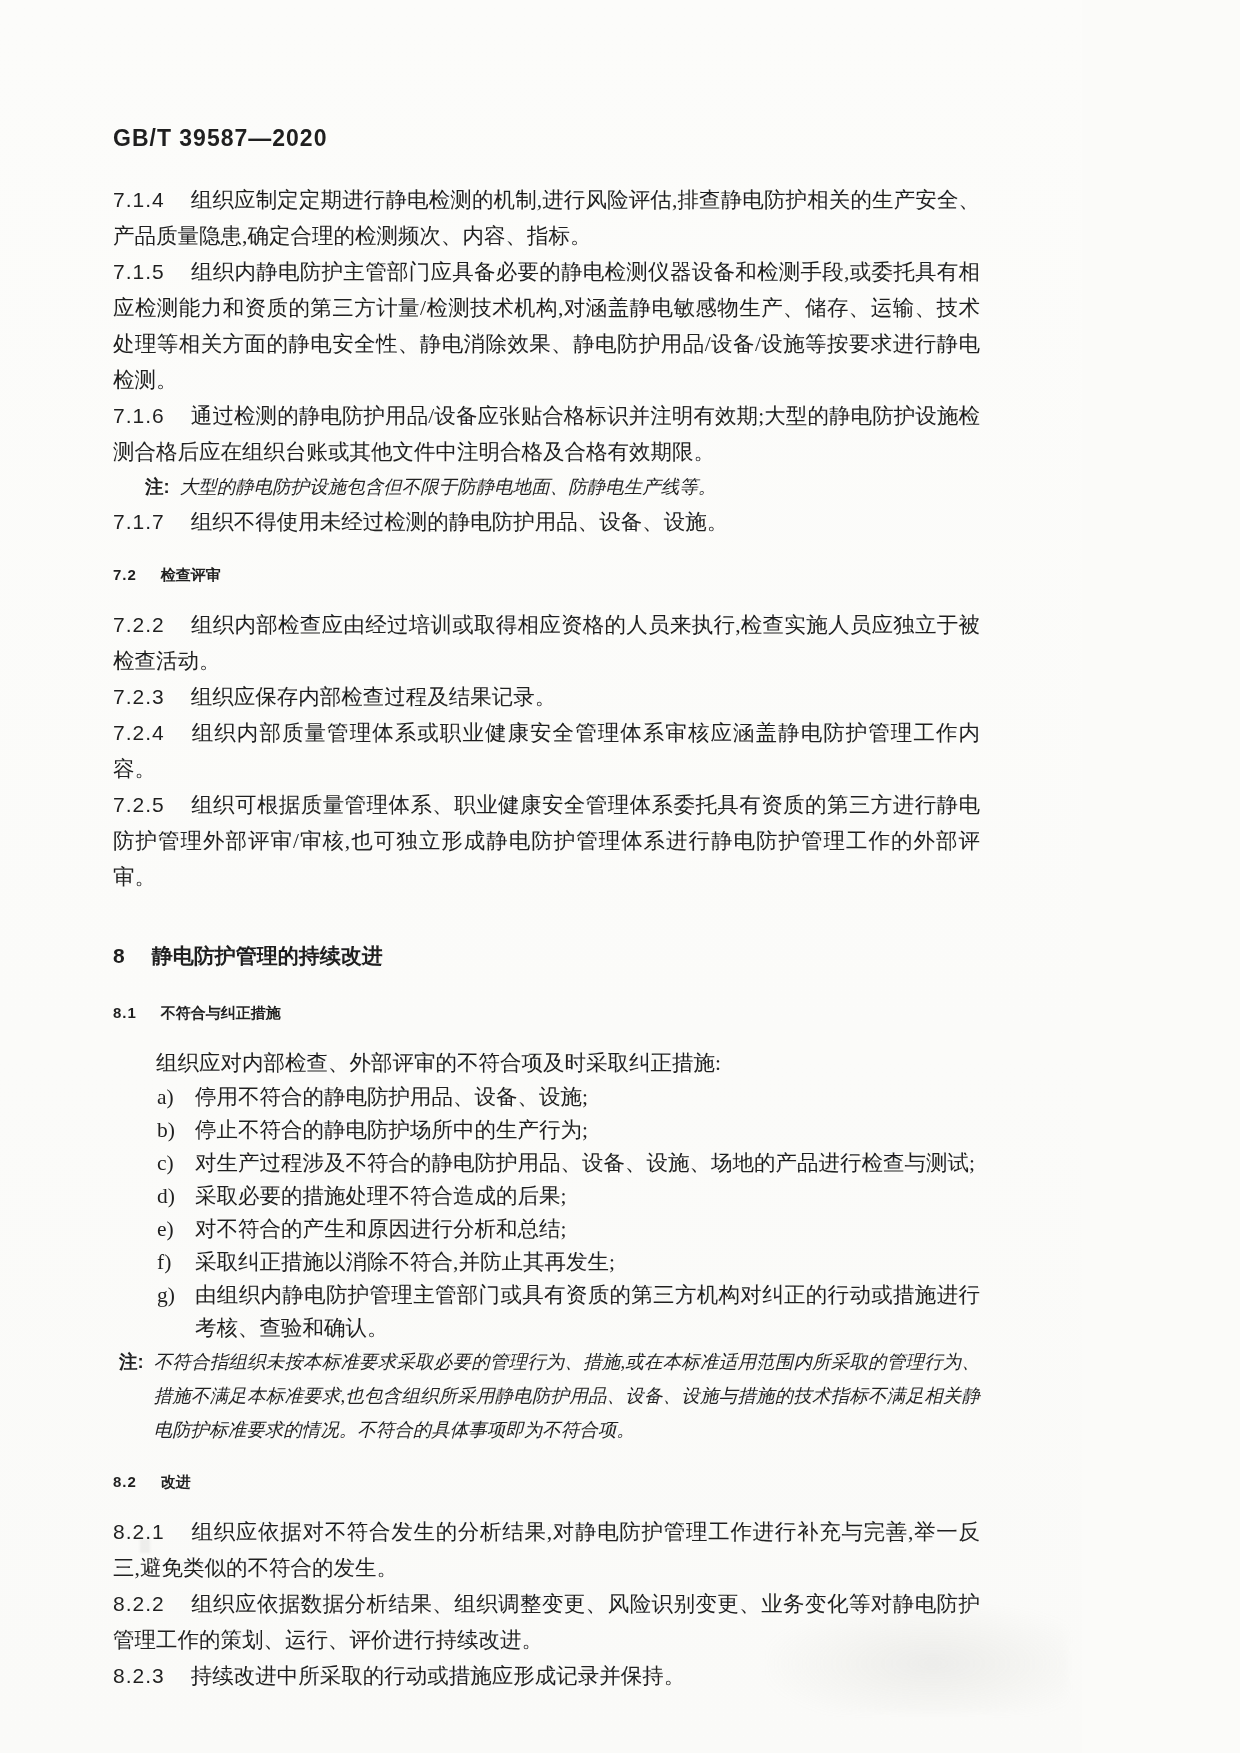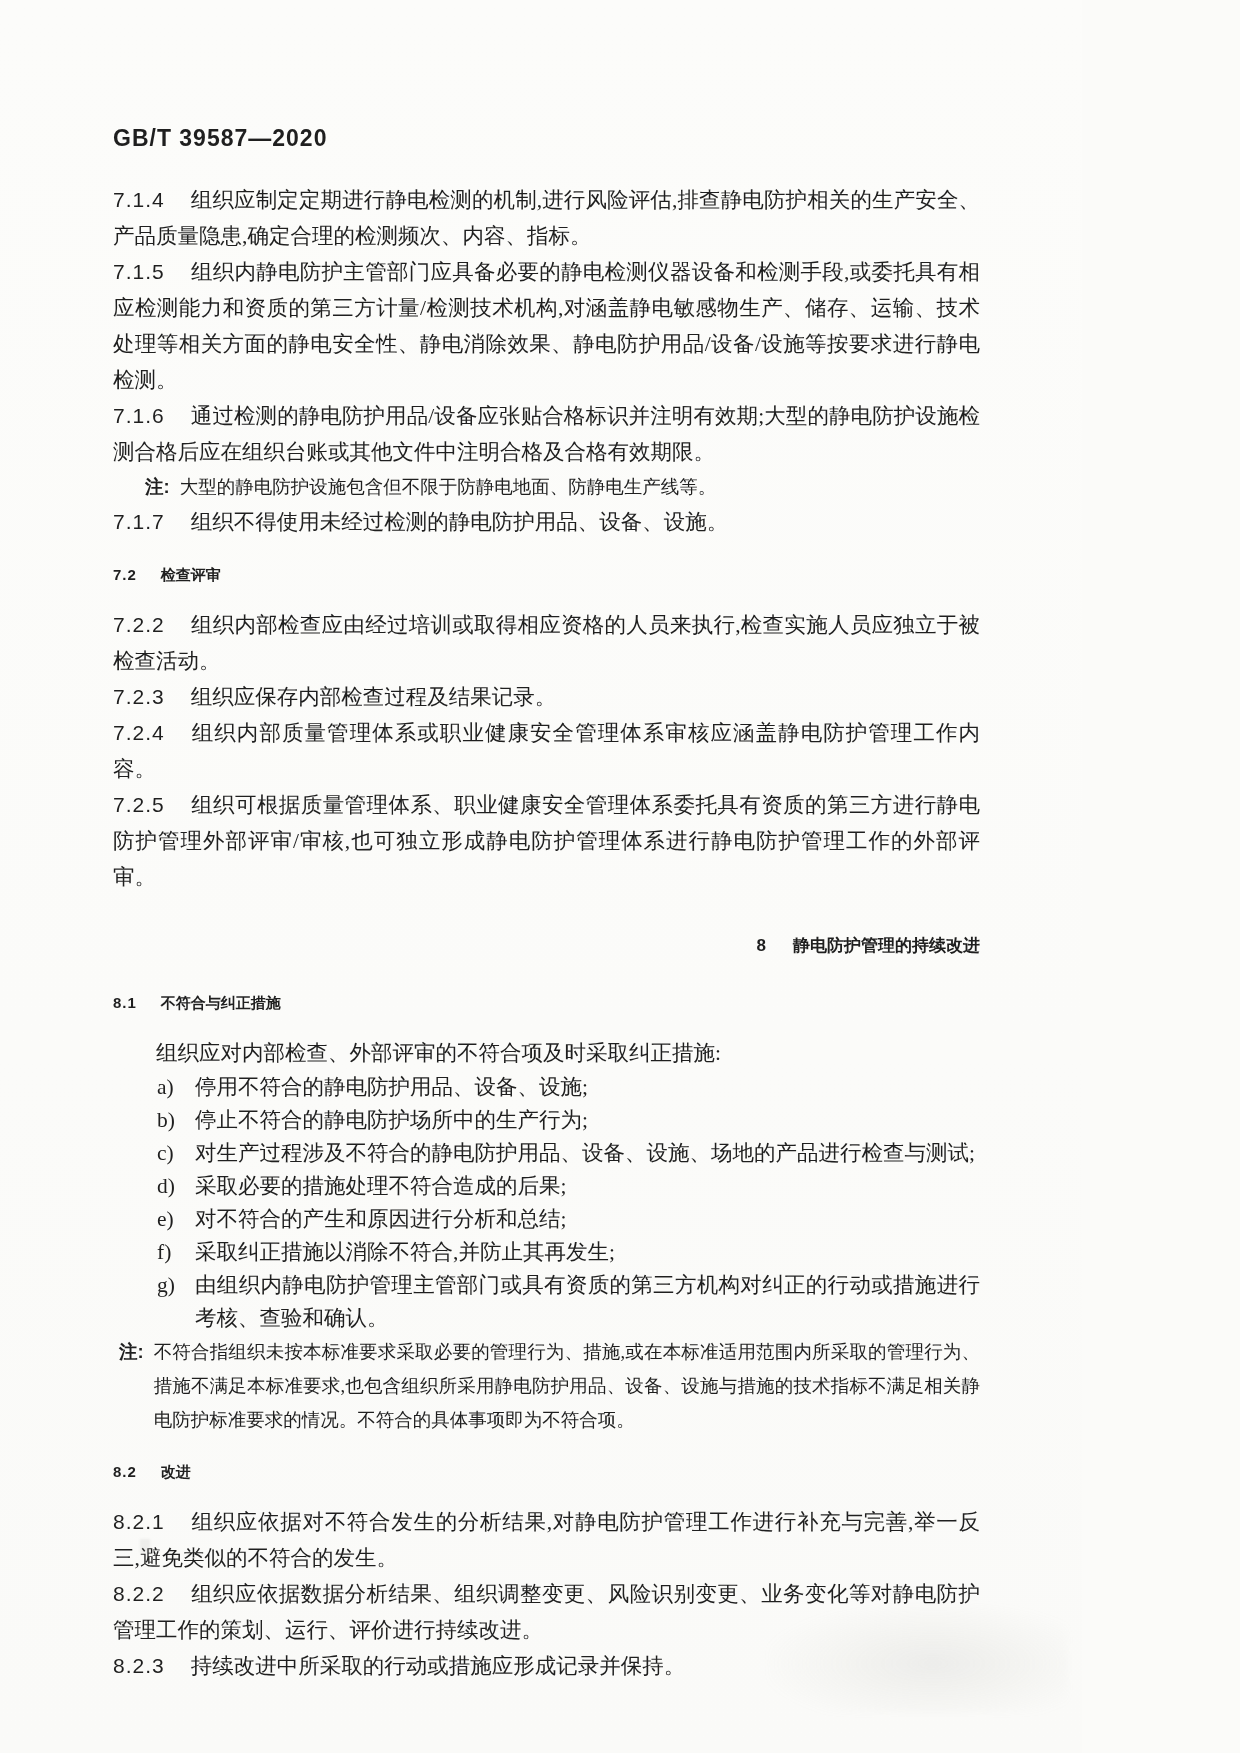--- a/index.html
+++ b/index.html
@@ -48,40 +48,39 @@
     font-size: 18.5px;
     line-height: 34px;
     margin-left: 32px;
   }
   .note .note-label {
     font-family: "Liberation Sans", "DejaVu Sans", sans-serif;
     font-weight: bold;
     flex: none;
     margin-right: 10px;
   }
-  .note .note-text { flex: 1; text-align: justify; }
+  .note .note-text { flex: 1; text-align: justify; font-style: italic; }
   .note.hang { margin-left: 6px; }
   .note.hang .note-text { line-height: 34px; }
   
   .sub-heading {
     font-family: "Liberation Sans", "DejaVu Sans", sans-serif;
     font-weight: bold;
     font-size: 15px;
     line-height: 36px;
     margin: 17px 0 14px 0;
   }
   .sub-heading .hnum { margin-right: 24px; letter-spacing: 1px; }
   
   .chapter-heading {
     font-family: "Liberation Sans", "DejaVu Sans", sans-serif;
     font-weight: bold;
-    font-size: 17px;
+    font-size: 21px;
     line-height: 38px;
-    margin: 32px 0 20px 0;
-    text-align: right;
+    margin: 42px 0 20px 0;
   }
   .chapter-heading .hnum { margin-right: 26px; letter-spacing: 1px; }
   
   .intro {
     font-size: 21.5px;
     line-height: 36px;
     text-indent: 2em;
     margin: 0;
   }
   

